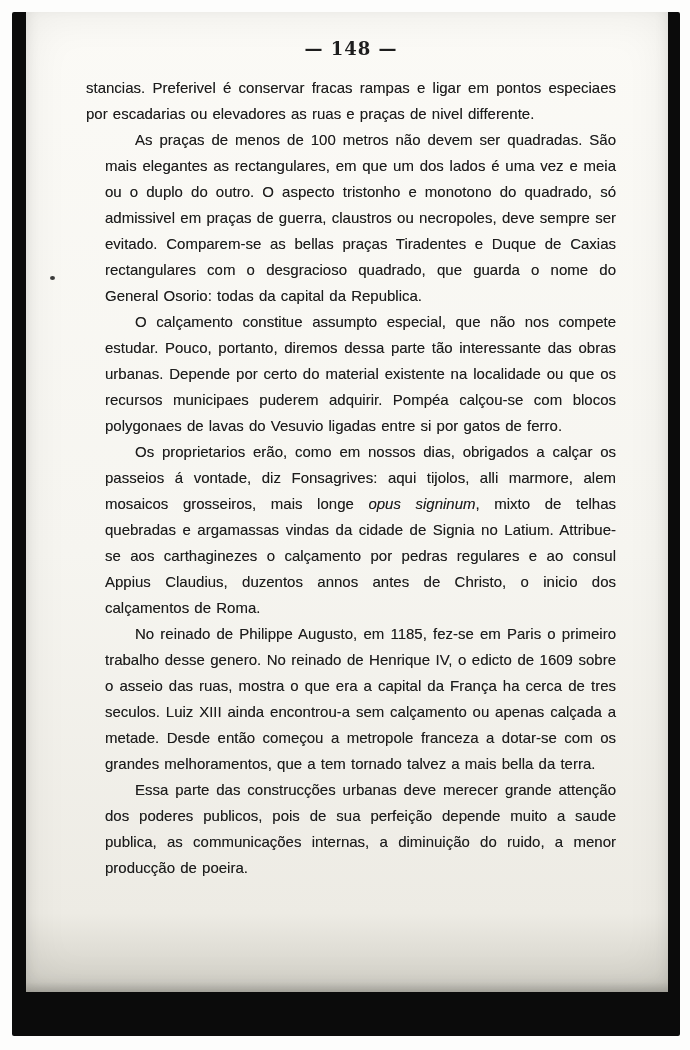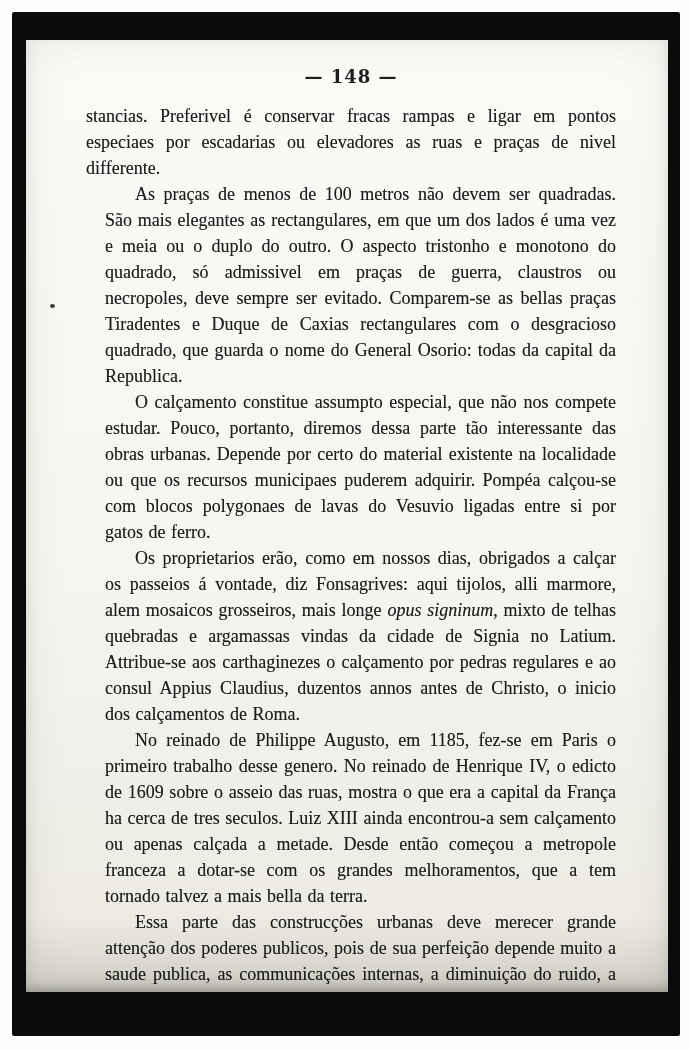--- a/index.html
+++ b/index.html
@@ -8,21 +8,21 @@
     background:#fdfdfc;
     box-sizing:border-box;
     padding:12px 10px 14px 12px;
     overflow:hidden;
     position:relative;
   }
   .photo-frame{
     width:100%;height:100%;
     background:#0b0b0b;
     box-sizing:border-box;
-    padding:28px 12px 44px 14px;
+    padding:0 12px 44px 14px;
     border-radius:2px;
   }
   .paper{
     width:100%;height:100%;
     box-sizing:border-box;
     background:linear-gradient(180deg,#fbfaf6 0%,#f6f5f0 55%,#edebe4 92%,#d4d2c9 99%,#b9b7ae 100%);
     box-shadow:inset 0 0 46px rgba(0,0,0,0.07), inset 0 -6px 14px rgba(0,0,0,0.10);
     padding:26px 52px 0 60px;
     position:relative;
     overflow:hidden;
@@ -30,22 +30,22 @@
   .page-number{
     font-family:"DejaVu Serif",serif;
     font-weight:bold;
     font-size:18px;
     letter-spacing:1px;
     text-align:center;
     color:#1d1d1d;
     margin:0 0 16px 0;
   }
   .body-text p{
-    font-family:Liberation Serif, serif;
-    font-size:18px;
+    font-family:Liberation Sans, sans-serif;
+    font-size:15px;
     line-height:26px;
     color:#1c1c1c;
     text-align:justify;
     margin:0;
     word-spacing:1px;
     text-shadow:0 0 0.4px rgba(20,20,20,0.45);
   }
   .body-text p.indent{text-indent:30px;margin-left:19px;}
   .body-text i{font-style:italic;}
   .margin-speck{

